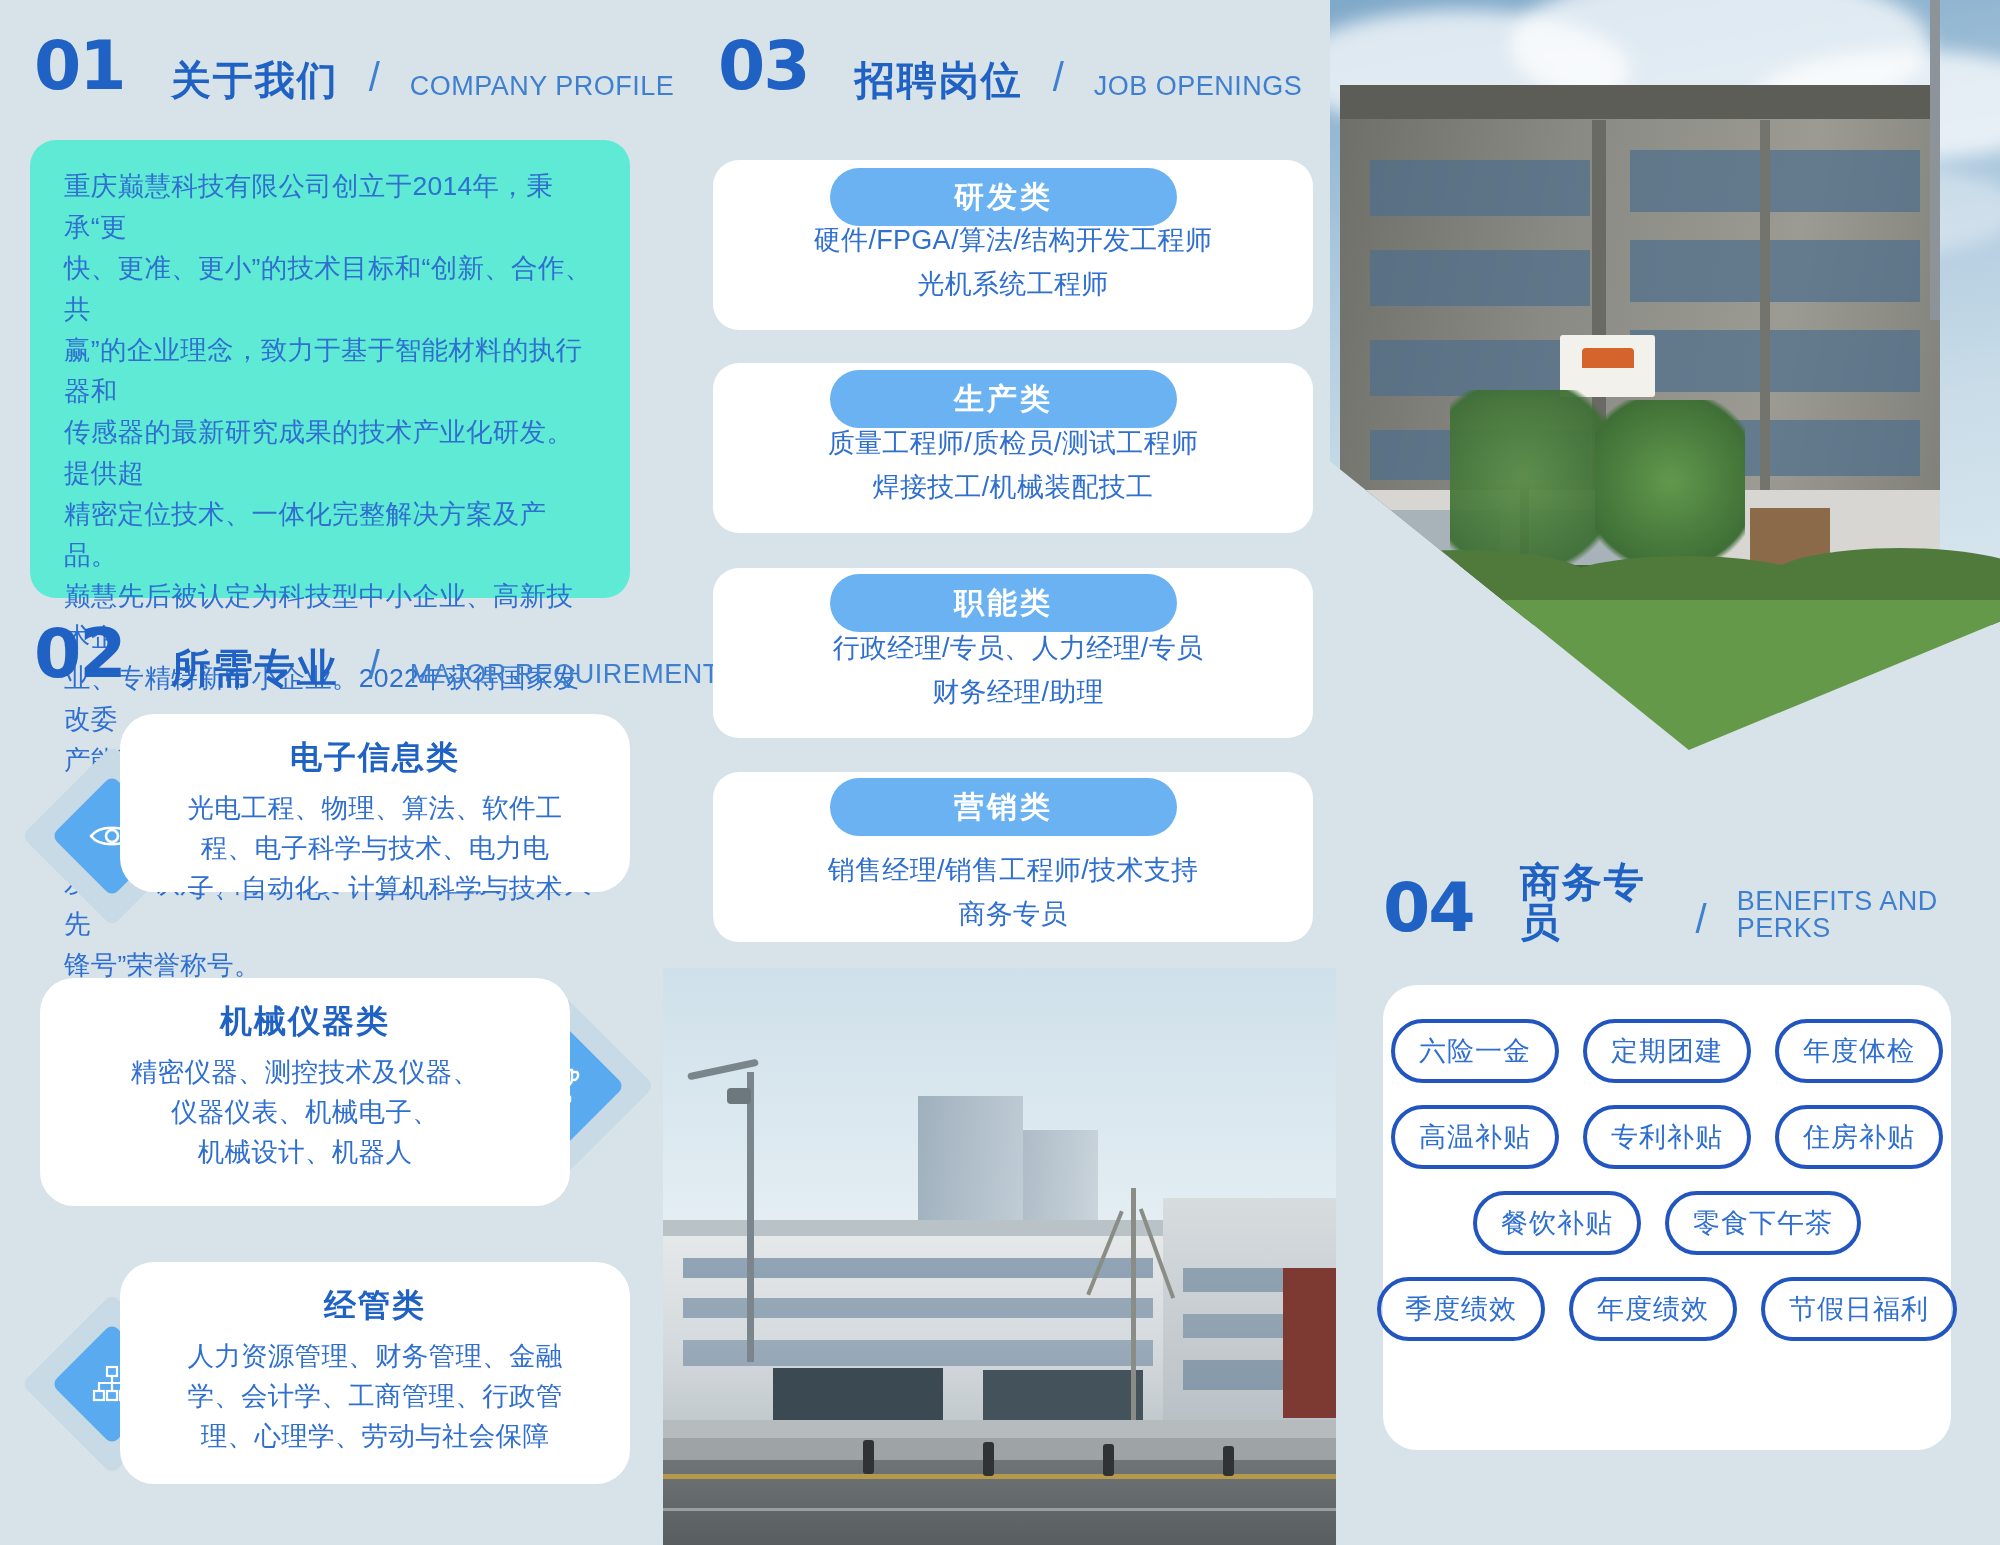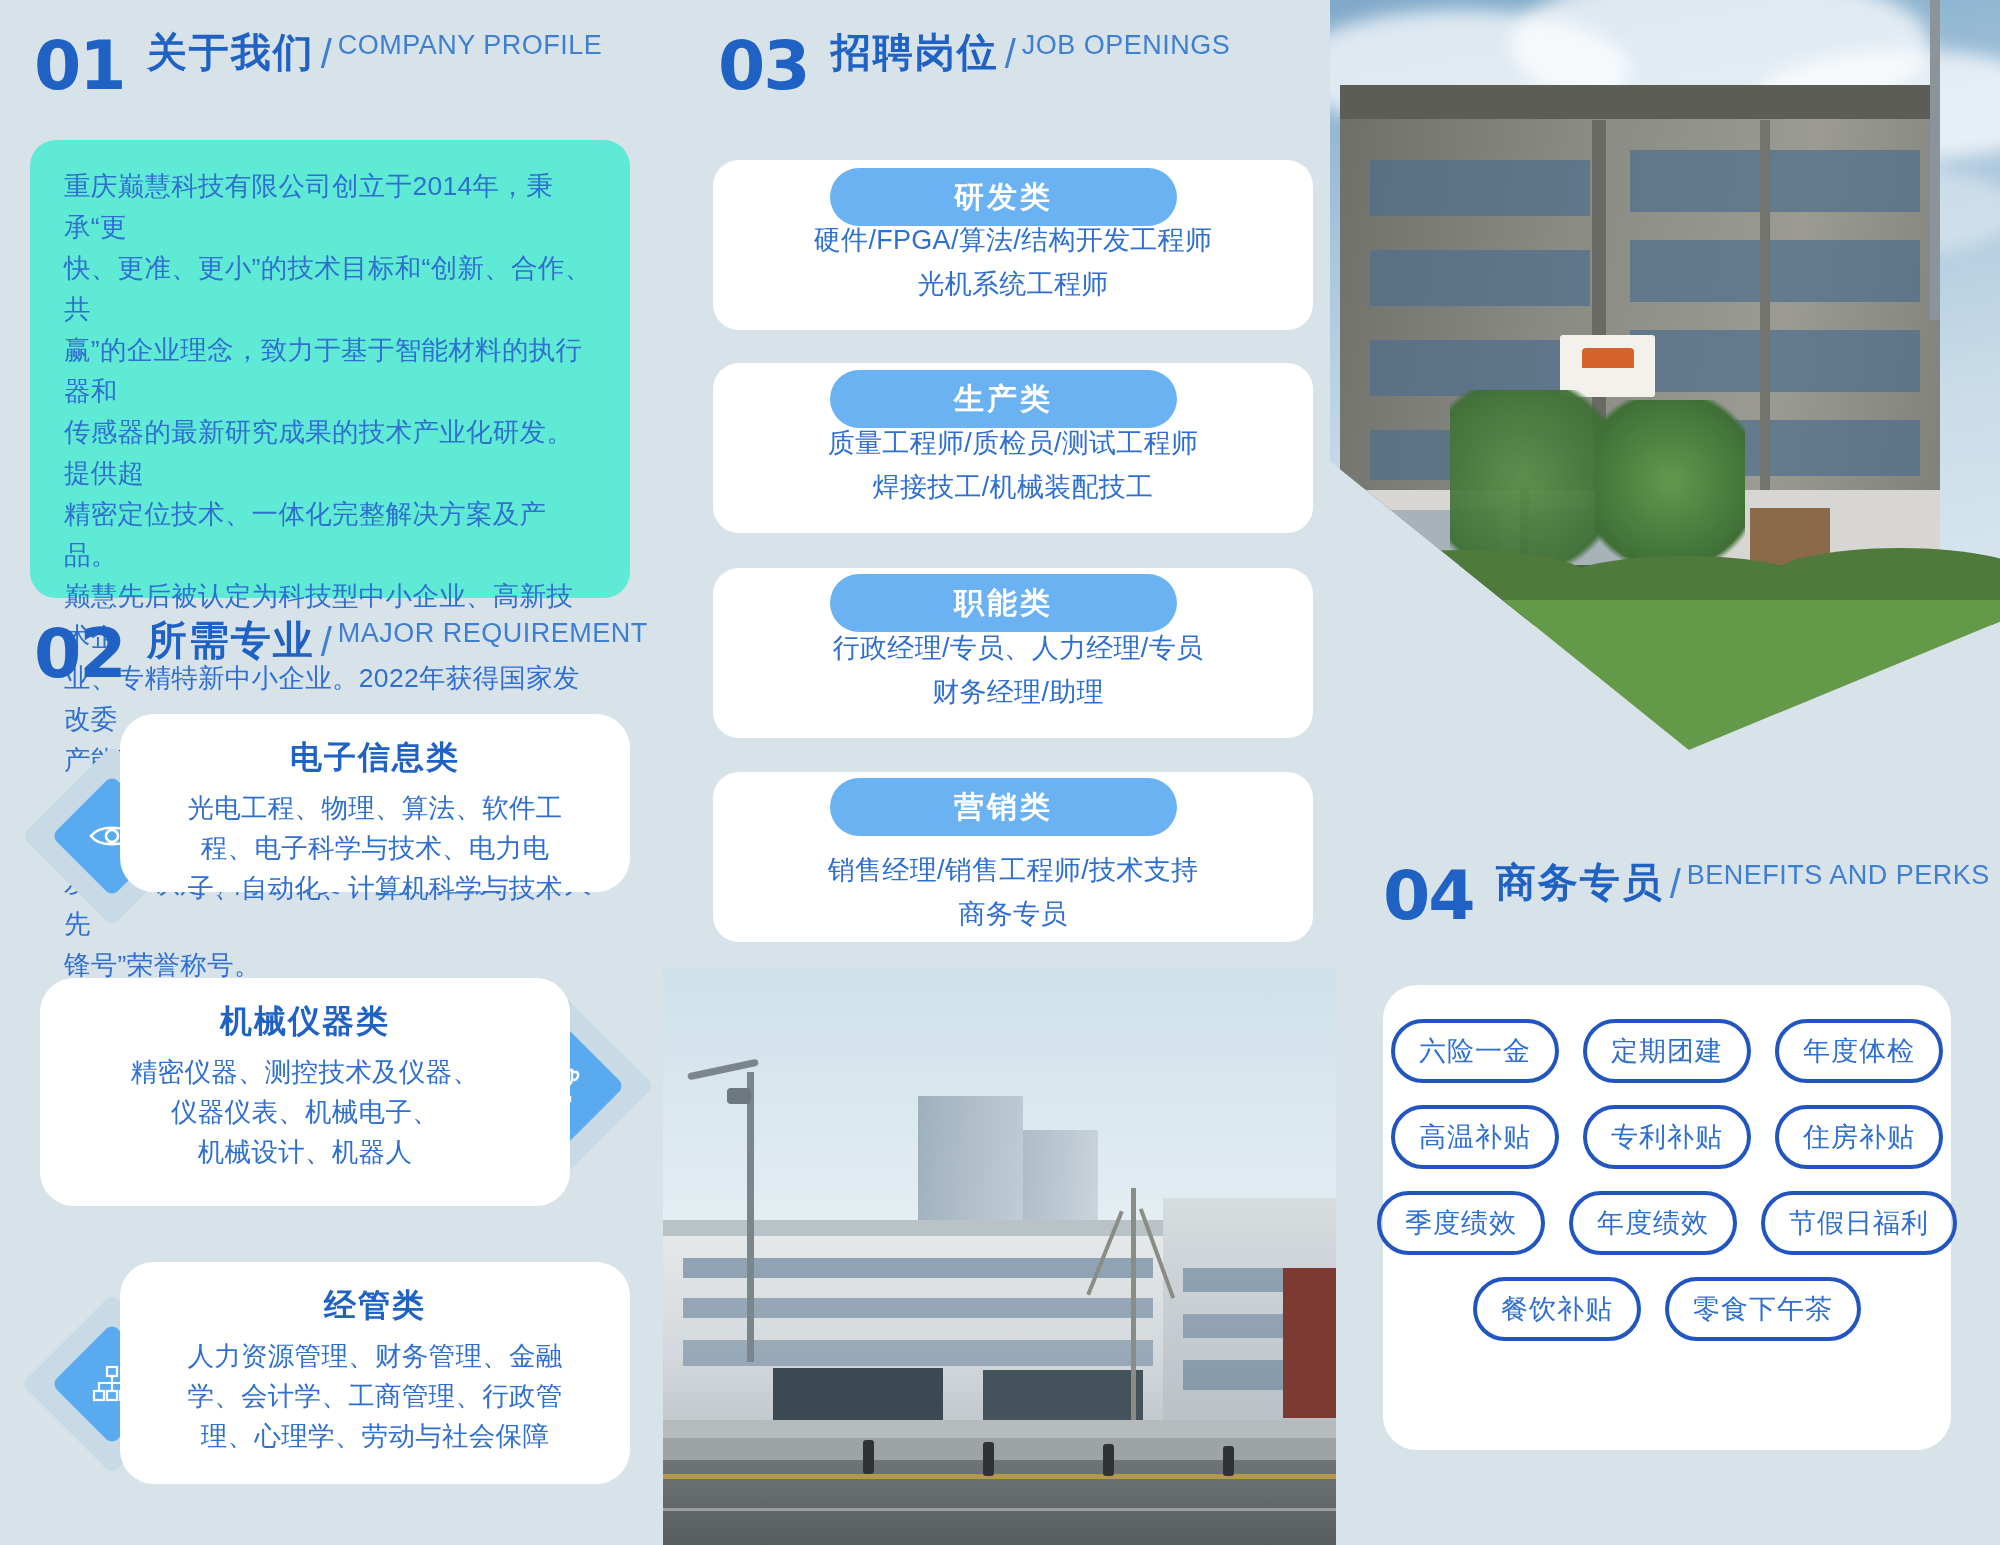--- a/index.html
+++ b/index.html
@@ -9,21 +9,21 @@
     background: #d7e3e9;
     overflow: hidden;
   }
   .page {
     position: relative;
     width: 2000px; height: 1545px;
     background: #d7e3e9;
   }
 
   
-  .sec-head { position: absolute; display: flex; align-items: flex-start; }
+  .sec-head { position: absolute; display: flex; align-items: flex-end; gap: 24px; }
   .sec-num {
     font-size: 68px; font-weight: 800; color: #1f62c4;
     letter-spacing: -2px; line-height: 1;
     font-family: "DejaVu Sans", sans-serif;
   }
   .sec-cn {
     font-size: 40px; font-weight: 800; color: #1f62c4;
     margin-left: 22px; letter-spacing: 2px; line-height: 1;
   }
   .sec-slash { font-size: 40px; color: #3f7fd0; margin: 0 6px; font-weight: 300; }
@@ -333,23 +333,23 @@
       <div class="benefit-pill">六险一金</div>
       <div class="benefit-pill">定期团建</div>
       <div class="benefit-pill">年度体检</div>
     </div>
     <div class="benefit-row">
       <div class="benefit-pill">高温补贴</div>
       <div class="benefit-pill">专利补贴</div>
       <div class="benefit-pill">住房补贴</div>
     </div>
     <div class="benefit-row">
+      <div class="benefit-pill">餐饮补贴</div>
+      <div class="benefit-pill">零食下午茶</div>
+    </div>
+    <div class="benefit-row">
       <div class="benefit-pill">季度绩效</div>
       <div class="benefit-pill">年度绩效</div>
       <div class="benefit-pill">节假日福利</div>
     </div>
-    <div class="benefit-row">
-      <div class="benefit-pill">餐饮补贴</div>
-      <div class="benefit-pill">零食下午茶</div>
-    </div>
   </div>
 
 </div>
 
 </body></html>

